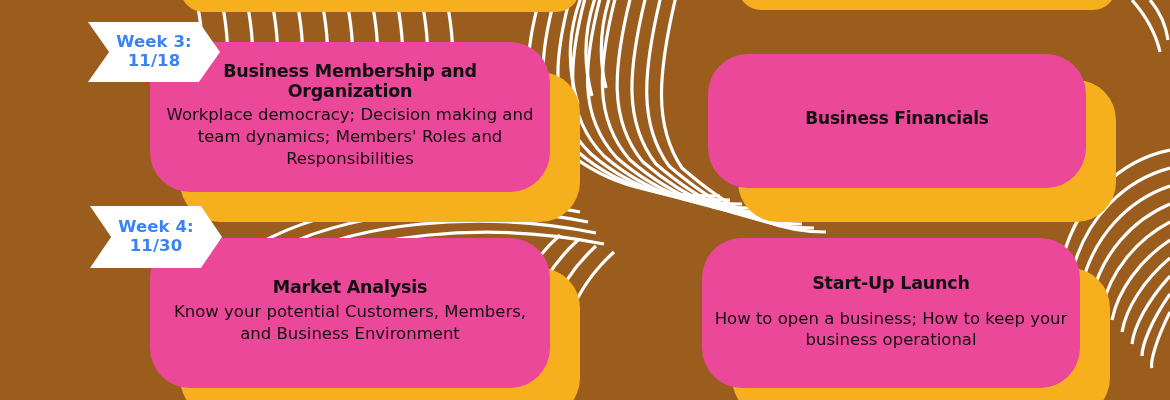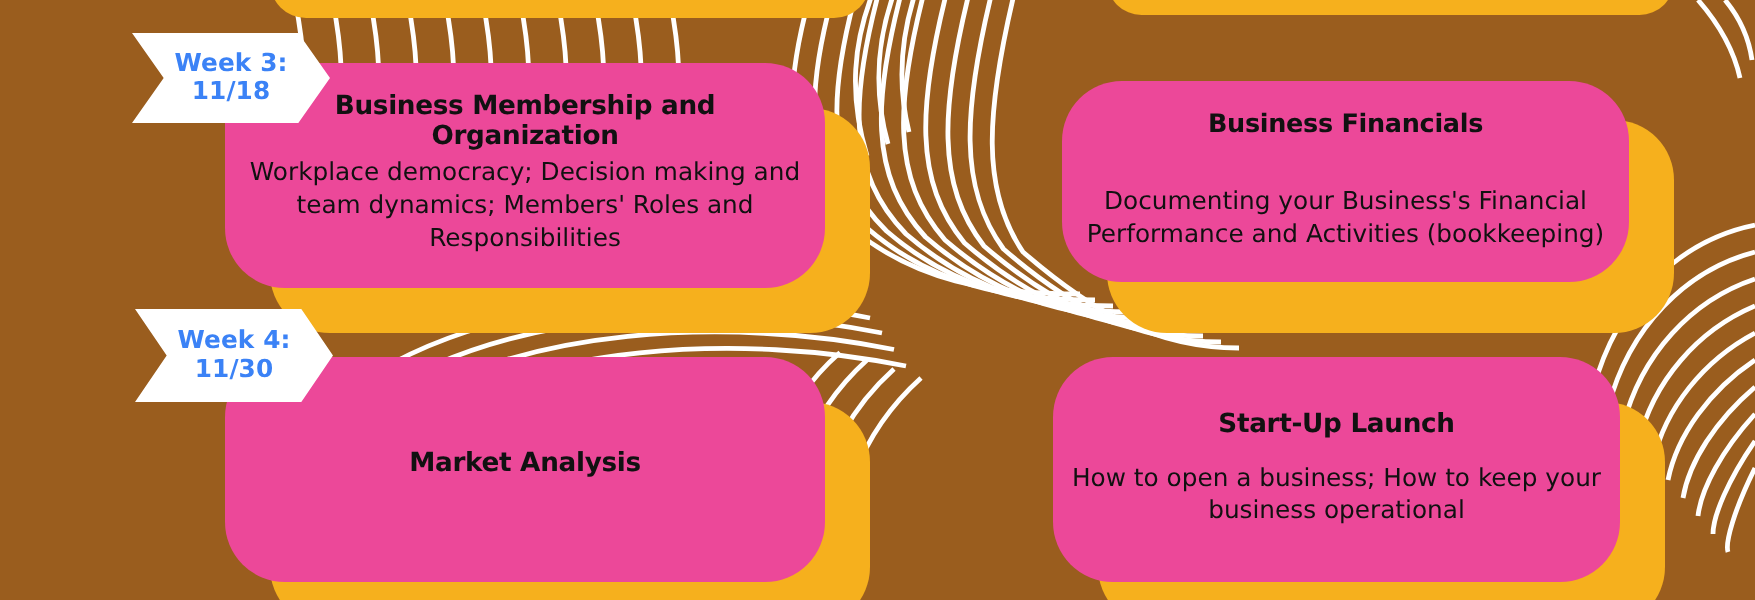--- a/index.html
+++ b/index.html
@@ -162,28 +162,28 @@
   </div>
   <div class="ribbon r-w3">
     <span class="r-line">Week 3:</span>
     <span class="r-line">11/18</span>
   </div>
 
   <div class="card-wrap c-tr">
     <div class="card-shadow"></div>
     <div class="card">
       <div class="card-title">Business Financials</div>
-      <div class="card-desc">Documenting your Business's Financial Performance and Activities (bookkeeping)</div>
     </div>
   </div>
 
   <div class="card-wrap c-bl">
     <div class="card-shadow"></div>
     <div class="card">
       <div class="card-title">Market Analysis</div>
+      <div class="card-desc">Know your potential Customers, Members, and Business Environment</div>
     </div>
   </div>
   <div class="ribbon r-w4">
     <span class="r-line">Week 4:</span>
     <span class="r-line">11/30</span>
   </div>
 
   <div class="card-wrap c-br">
     <div class="card-shadow"></div>
     <div class="card">

